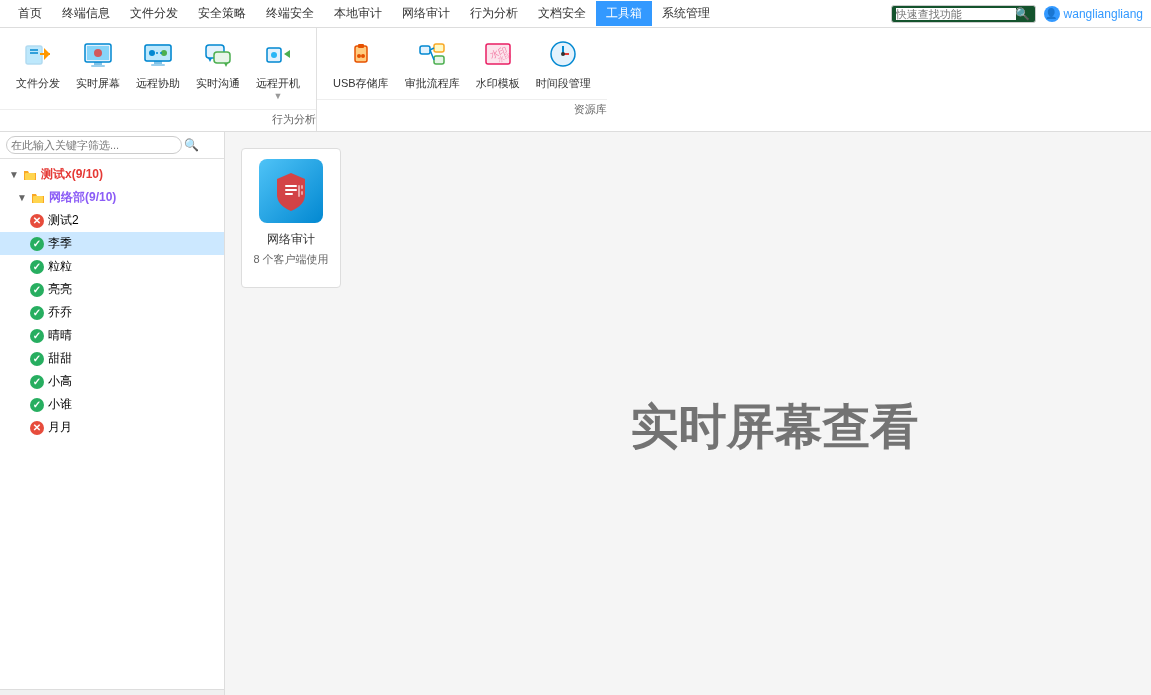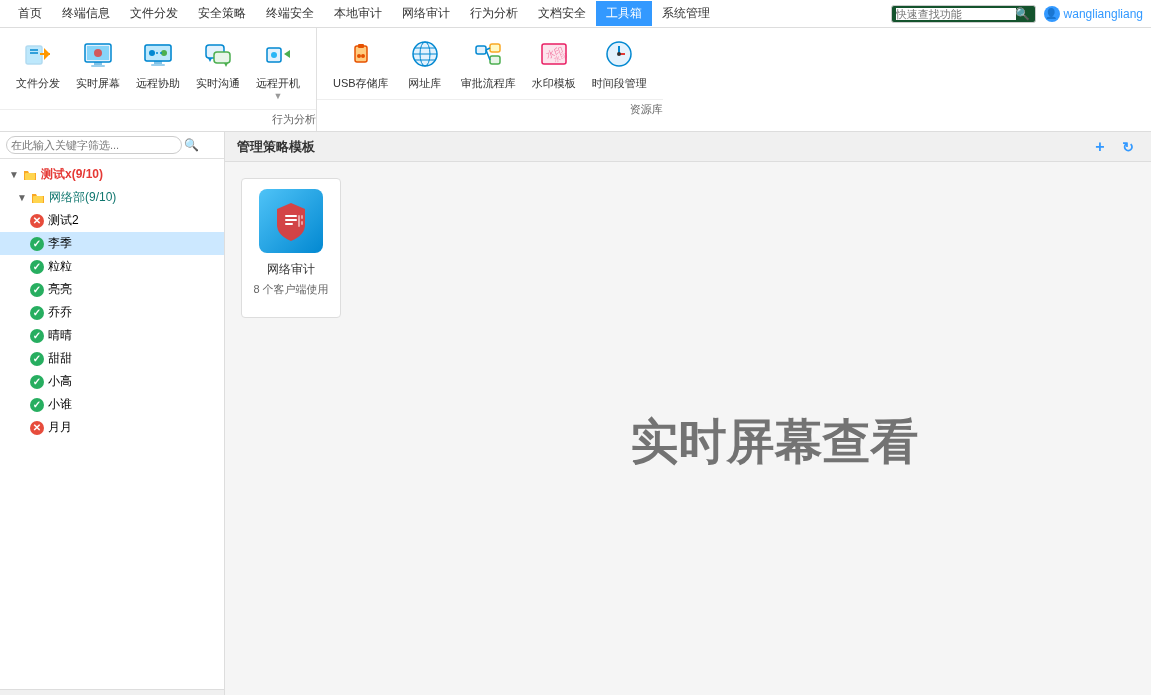--- a/index.html
+++ b/index.html
@@ -417,32 +417,20 @@
             <rect x="10" y="8" width="12" height="16" rx="2" fill="#ffcc80" stroke="#e65100" stroke-width="1.5"></rect>
             <rect x="13" y="6" width="6" height="4" rx="1" fill="#e65100"></rect>
             <circle cx="14" cy="18" r="2" fill="#e65100"></circle>
             <circle cx="18" cy="18" r="2" fill="#e65100"></circle>
           </svg>
         </div>
         <span class="label">USB存储库</span>
       </div>
 
 
-      <div class="tool-btn">
-        <div class="icon-area">
-          <svg width="32" height="32" viewBox="0 0 32 32">
-            <circle cx="16" cy="16" r="12" fill="#e3f2fd" stroke="#0288d1" stroke-width="1.5"></circle>
-            <ellipse cx="16" cy="16" rx="5" ry="12" fill="none" stroke="#0288d1" stroke-width="1"></ellipse>
-            <line x1="4" y1="16" x2="28" y2="16" stroke="#0288d1" stroke-width="1"></line>
-            <line x1="6" y1="10" x2="26" y2="10" stroke="#0288d1" stroke-width="1"></line>
-            <line x1="6" y1="22" x2="26" y2="22" stroke="#0288d1" stroke-width="1"></line>
-          </svg>
-        </div>
-        <span class="label">网址库</span>
-      </div>
 
 
       <div class="tool-btn">
         <div class="icon-area">
           <svg width="32" height="32" viewBox="0 0 32 32">
             <rect x="4" y="8" width="10" height="8" rx="2" fill="#e3f2fd" stroke="#0288d1" stroke-width="1.5"></rect>
             <rect x="18" y="6" width="10" height="8" rx="2" fill="#fff9c4" stroke="#f9a825" stroke-width="1.5"></rect>
             <rect x="18" y="18" width="10" height="8" rx="2" fill="#e8f5e9" stroke="#4caf50" stroke-width="1.5"></rect>
             <line x1="14" y1="12" x2="18" y2="10" stroke="#0288d1" stroke-width="1.5"></line>
             <line x1="14" y1="12" x2="18" y2="22" stroke="#0288d1" stroke-width="1.5"></line>
@@ -499,21 +487,21 @@
         </div>
         <div class="tree-node">
           <span class="tree-indent" style="width:8px;display:inline-block;"></span>
           <span class="tree-toggle">▼</span>
           <span class="tree-icon">
         <svg width="14" height="14" viewBox="0 0 14 14">
           <path d="M1,3 L5,3 L6,5 L13,5 L13,12 L1,12 Z" fill="#f9a825"></path>
           <rect x="2" y="5" width="10" height="7" rx="1" fill="#ffd54f"></rect>
         </svg>
       </span>
-          <span style="color:#0f766e;font-weight:normal;">网络部(9/10)</span>
+          <span style="color:#8b5cf6;font-weight:bold;">网络部(9/10)</span>
         </div>
         <div class="tree-node">
           <span class="tree-indent" style="width:8px;display:inline-block;"></span>
           <span class="tree-indent" style="width:14px;display:inline-block;"></span>
           <span class="status-dot status-err">✕</span>
           <span>测试2</span>
         </div>
         <div class="tree-node selected">
           <span class="tree-indent" style="width:8px;display:inline-block;"></span>
           <span class="tree-indent" style="width:14px;display:inline-block;"></span>
@@ -573,27 +561,20 @@
     <div class="bottom-bar">
       <span style="font-size:10px;color:#999;">◀</span>
       <div class="scroll-track">
         <div class="scroll-thumb"></div>
       </div>
       <span style="font-size:10px;color:#999;">▶</span>
     </div>
   </div>
 
   <div class="content-area">
-    <div class="content-header">
-      <span class="content-header-title">管理策略模板</span>
-      <div class="content-header-actions">
-        <span class="header-action-btn">+</span>
-        <span class="header-action-btn" style="font-size:14px;">↻</span>
-      </div>
-    </div>
     <div class="content-body">
 
       <div class="policy-card">
         <div class="policy-card-icon">
           <svg width="48" height="48" viewBox="0 0 48 48">
 
             <path d="M24,6 L38,12 L38,28 Q38,38 24,44 Q10,38 10,28 L10,12 Z" fill="#e53935" opacity="0.9"></path>
 
             <rect x="18" y="18" width="12" height="2" rx="1" fill="white"></rect>
             <rect x="18" y="22" width="12" height="2" rx="1" fill="white"></rect>

